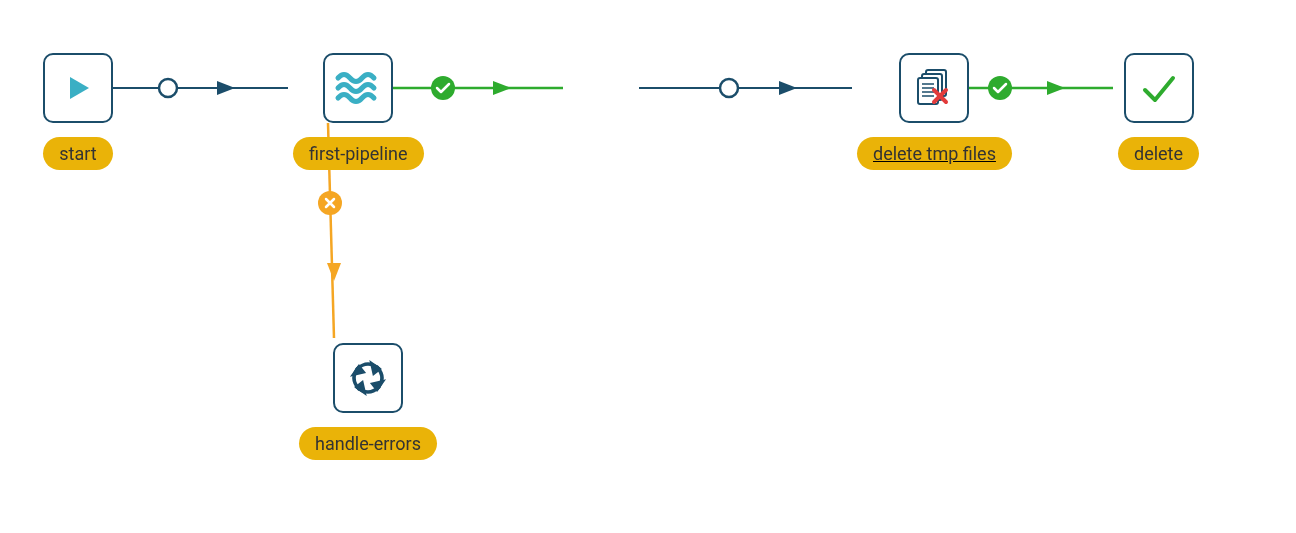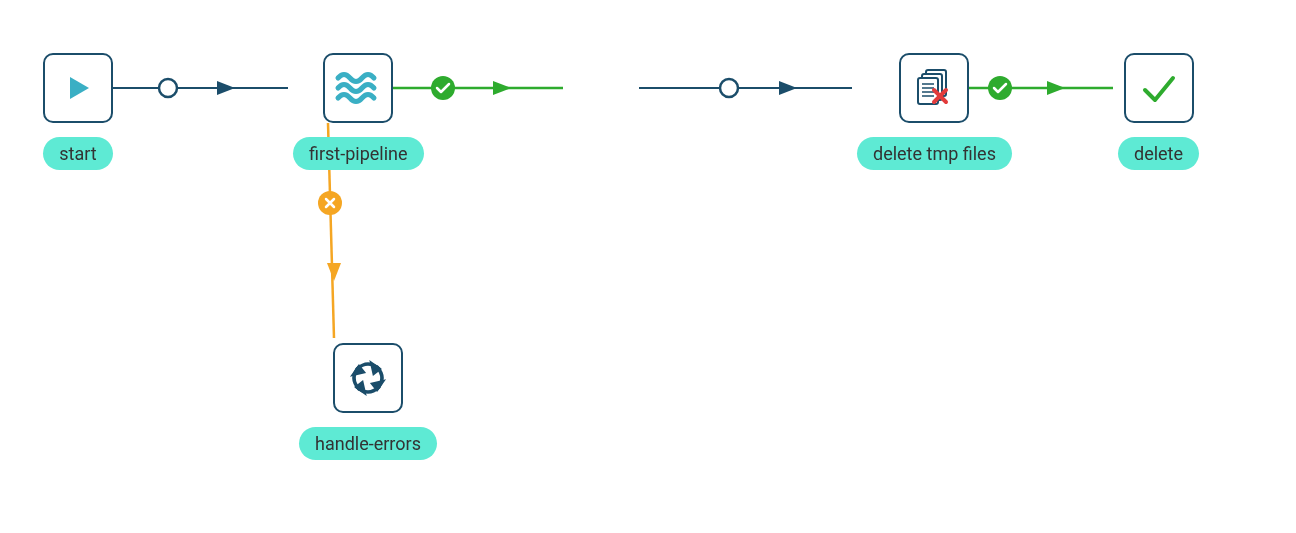--- a/index.html
+++ b/index.html
@@ -29,21 +29,21 @@
       height: 70px;
       border: 2px solid #1b4d6a;
       border-radius: 10px;
       background: #ffffff;
       display: flex;
       align-items: center;
       justify-content: center;
     }
     .node-label {
       margin-top: 14px;
-      background: #5eead4;
+      background: #eab308;
       color: #333;
       font-size: 18px;
       padding: 6px 16px;
       border-radius: 18px;
       white-space: nowrap;
     }
     svg.connector {
       position: absolute;
       overflow: visible;
     }
@@ -100,21 +100,21 @@
       <svg width="48" height="40" viewBox="0 0 48 40">
         <path d="M4 10 q6 -7 12 0 t12 0 t12 0" stroke="#3aafc4" stroke-width="5" fill="none" stroke-linecap="round"></path>
         <path d="M4 20 q6 -7 12 0 t12 0 t12 0" stroke="#3aafc4" stroke-width="5" fill="none" stroke-linecap="round"></path>
         <path d="M4 30 q6 -7 12 0 t12 0 t12 0" stroke="#3aafc4" stroke-width="5" fill="none" stroke-linecap="round"></path>
       </svg>
     </div>
     <div class="node-label">first-pipeline</div>
   </div>
 
 
-  <div class="node" style="left:857px; top:53px;">
+  <div class="node" style="left:857px; top:53px;text-decoration:underline;">
     <div class="node-box">
       <svg width="48" height="48" viewBox="0 0 48 48">
         <rect x="16" y="6" width="20" height="26" rx="2" fill="#fff" stroke="#1b4d6a" stroke-width="2"></rect>
         <rect x="12" y="10" width="20" height="26" rx="2" fill="#fff" stroke="#1b4d6a" stroke-width="2"></rect>
         <rect x="8" y="14" width="20" height="26" rx="2" fill="#fff" stroke="#1b4d6a" stroke-width="2"></rect>
         <line x1="12" y1="20" x2="24" y2="20" stroke="#1b4d6a" stroke-width="1.5"></line>
         <line x1="12" y1="24" x2="24" y2="24" stroke="#1b4d6a" stroke-width="1.5"></line>
         <line x1="12" y1="28" x2="24" y2="28" stroke="#1b4d6a" stroke-width="1.5"></line>
         <line x1="12" y1="32" x2="24" y2="32" stroke="#1b4d6a" stroke-width="1.5"></line>
         <g transform="translate(30,32)">

